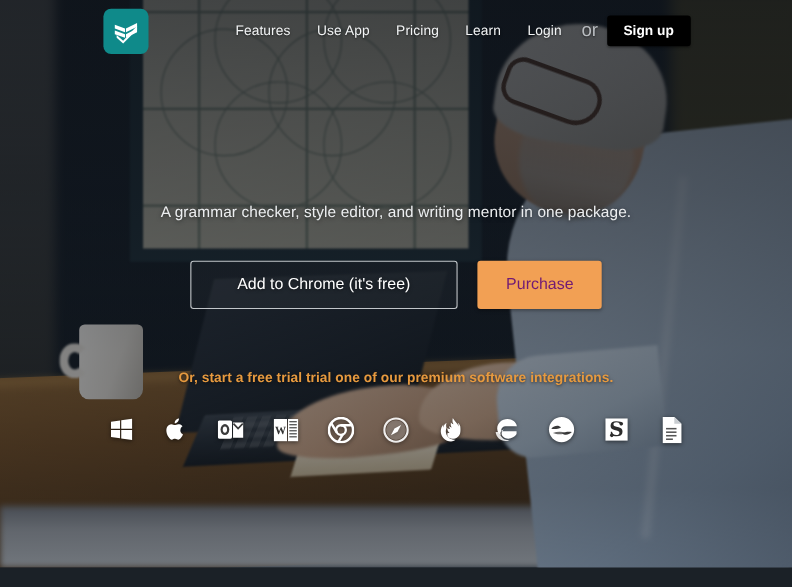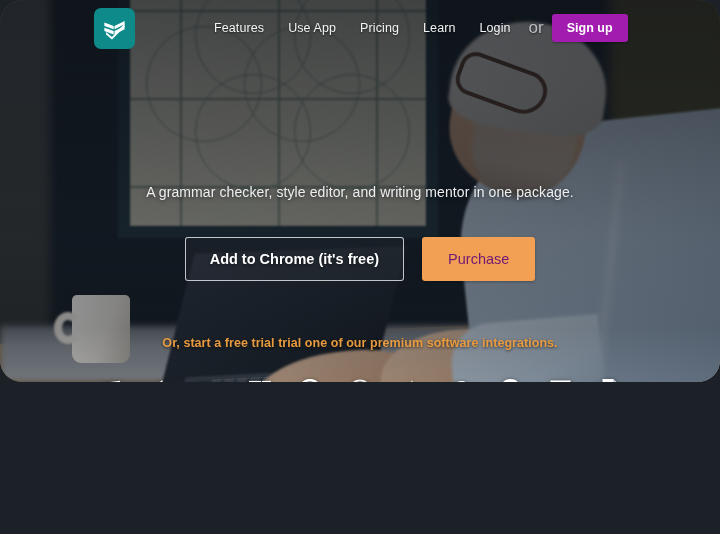--- a/index.html
+++ b/index.html
@@ -8,23 +8,22 @@
     width: 720px;
     height: 534px;
     overflow: hidden;
     background: #1b2127;
     font-family: "Liberation Sans", sans-serif;
   }
 
   .page {
     position: relative;
     width: 720px;
-    height: 382px;
+    height: 516px;
     overflow: hidden;
-    border-radius: 22px;
   }
 
   
   .hero-photo {
     position: absolute;
     inset: 0;
     background-color: #1e2730;
     overflow: hidden;
   }
 
@@ -305,21 +304,21 @@
     cursor: pointer;
     text-shadow: 0 1px 2px rgba(0,0,0,.55);
   }
   .nav-or {
     color: #b9bcc0;
     font-size: 17px;
     padding: 0 6px;
     text-shadow: 0 1px 2px rgba(0,0,0,.55);
   }
   .signup-btn {
-    background: #a21caf;
+    background: #000000;
     color: #ffffff;
     font-size: 12.5px;
     font-weight: bold;
     border: none;
     border-radius: 3px;
     padding: 7px 15px;
     cursor: pointer;
     font-family: "Liberation Sans", sans-serif;
     margin-left: 2px;
     box-shadow: 0 1px 2px rgba(0,0,0,.3);
@@ -356,22 +355,22 @@
     display: flex;
     justify-content: center;
     align-items: center;
     gap: 18px;
   }
   .btn-ghost {
     border: 1px solid rgba(236,240,243,.80);
     background: rgba(255,255,255,.03);
     color: #ffffff;
     font-size: 14.5px;
-    font-weight: bold;
-    padding: 13px 24px;
+    font-weight: normal;
+    padding: 13px 42px;
     border-radius: 3px;
     cursor: pointer;
     font-family: "Liberation Sans", sans-serif;
     white-space: nowrap;
     text-shadow: 0 1px 3px rgba(0,0,0,.5);
   }
   .btn-orange {
     background: #f2a054;
     border: none;
     color: #701a75;

